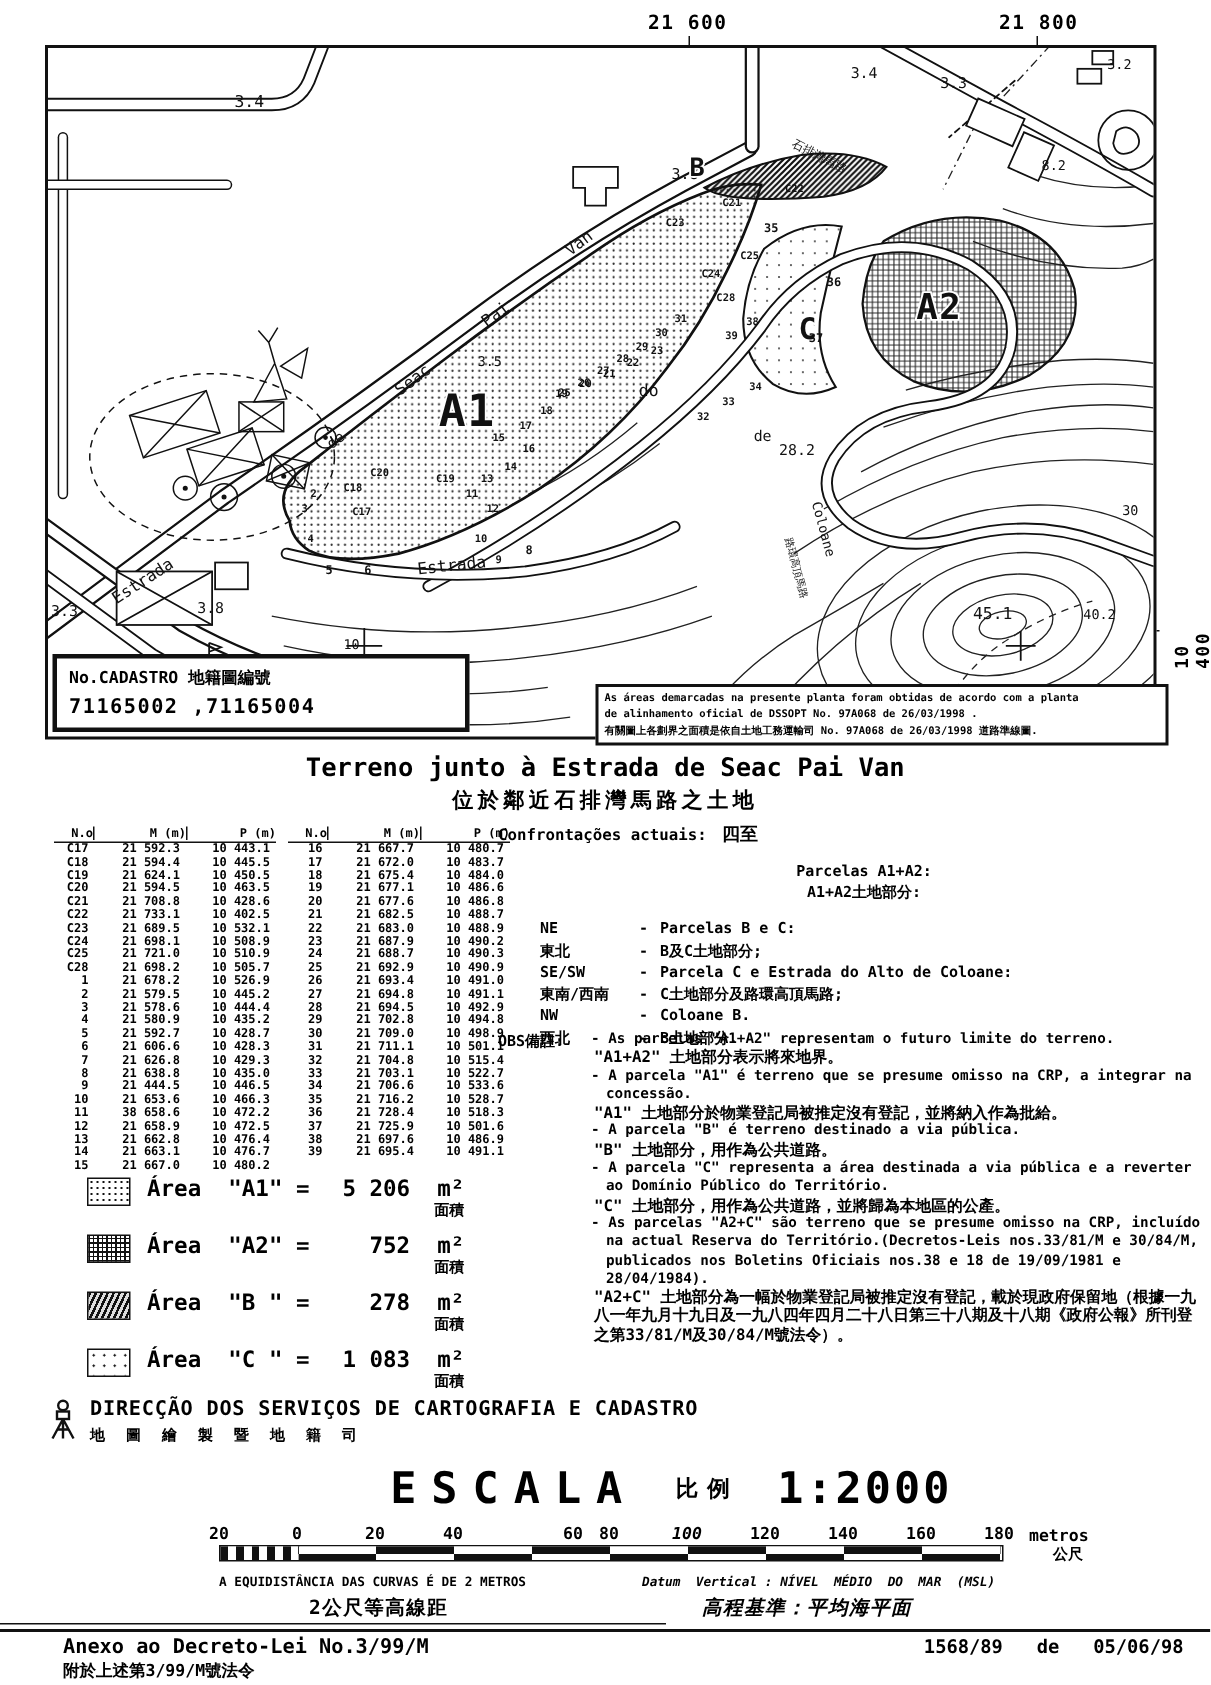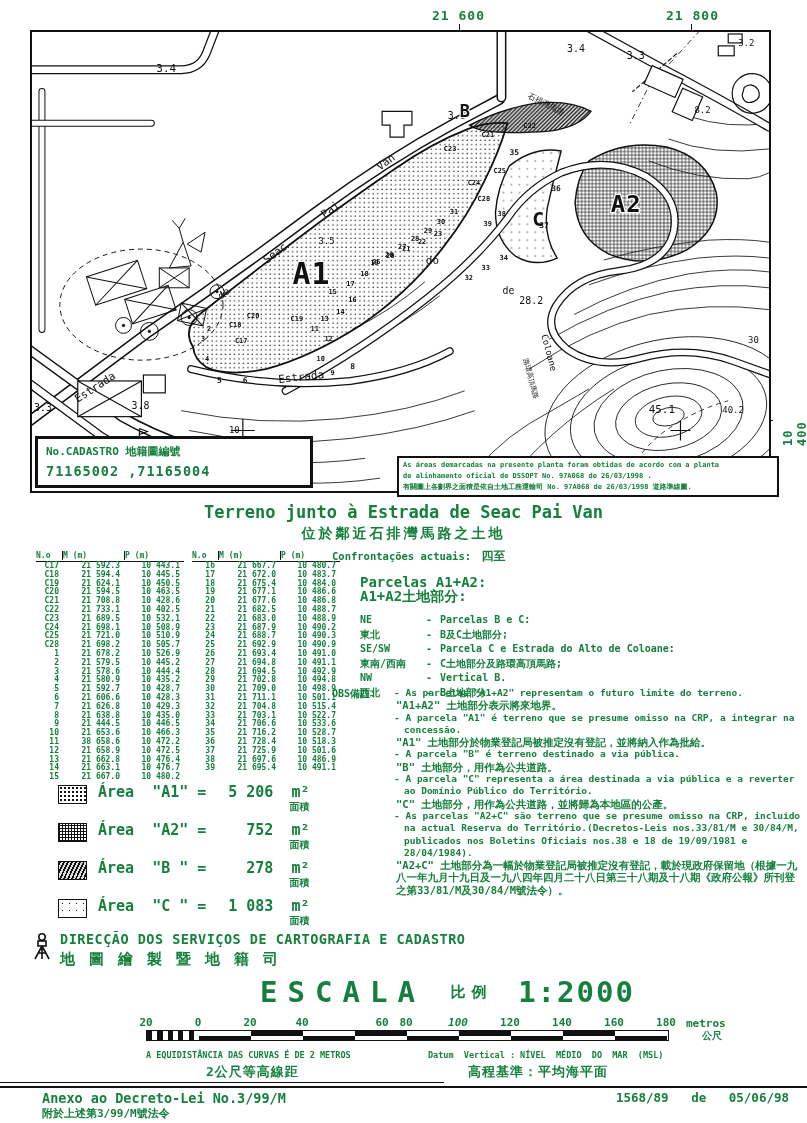--- a/index.html
+++ b/index.html
@@ -1,16 +1,16 @@
 <!DOCTYPE html>
 <html><head>
 <meta charset="utf-8">
 <style>
   html,body{margin:0;padding:0;background:#fff;}
-  #page{position:relative;width:807px;height:1123px;background:#fff;color:#15803d;
+  #page{position:relative;width:807px;height:1123px;background:#fff;color:#000000;
         font-family:"DejaVu Sans Mono","DejaVu Sans",monospace;overflow:hidden;}
   
   #map{position:absolute;left:30px;top:30px;width:737px;height:459px;border:2px solid #111;background:#fff;}
   #map svg{position:absolute;left:0;top:0;width:100%;height:100%;}
   #map svg text{font-family:"DejaVu Sans Mono","DejaVu Sans",monospace;fill:#111;}
   #map svg text.b{font-weight:bold;}
   #map svg text.p{font-weight:bold;letter-spacing:1px;paint-order:stroke;stroke:#fff;stroke-width:2.5px;}
   .gridlab{position:absolute;font-weight:bold;font-size:13px;letter-spacing:1px;}
   .vtick{position:absolute;width:0;height:13px;border-left:1.5px solid #111;}
   .htick{position:absolute;height:0;width:13px;border-top:1.5px solid #111;}
@@ -23,30 +23,30 @@
   #notebox{position:absolute;left:397px;top:456px;width:370px;border:2px solid #111;background:#fff;
            padding:2px 4px;z-index:5;font-size:7px;font-weight:bold;line-height:11px;}
   
   #title-pt{position:absolute;top:502px;left:0;width:100%;text-align:center;font-size:17px;font-weight:bold;}
   #title-zh{position:absolute;top:525px;left:0;width:100%;text-align:center;font-size:14px;font-weight:bold;letter-spacing:3px;}
   
   #tbl{position:absolute;left:36px;top:551px;display:flex;gap:8px;}
   .tgroup{width:148px;}
   .thead{display:grid;grid-template-columns:26px 62px 60px;font-size:8px;font-weight:bold;
          border-bottom:1.5px solid #111;padding-bottom:1px;}
-  .thead span{text-align:left;}
+  .thead span{text-align:right;}
   .thead span:nth-child(2),.thead span:nth-child(3){border-left:1px solid #111;}
   .trow{display:grid;grid-template-columns:26px 62px 60px;font-size:8px;line-height:8.8px;font-weight:bold;}
   .trow span:nth-child(1){text-align:right;padding-right:3px;}
   .trow span:nth-child(2),.trow span:nth-child(3){text-align:right;padding-right:4px;white-space:pre;}
   
   #conf{position:absolute;left:332px;top:548px;width:460px;font-weight:bold;}
   #conf .hd{font-size:10.5px;}
   #conf .hd .zh{font-size:12px;margin-left:4px;}
-  #conf .sub{margin:10px 0 0 28px;font-size:14px;line-height:14px;}
+  #conf .sub{margin:10px 0 0 28px;font-size:10px;line-height:14px;text-align:center;}
   #confrows{margin:10px 0 0 28px;}
   .confrow{display:grid;grid-template-columns:66px 14px auto;font-size:10px;line-height:14.5px;}
   
   #obs{position:absolute;left:332px;top:687px;width:470px;font-weight:bold;}
   #obs .hd{position:absolute;left:0;top:0;font-size:10px;}
   #obsitems{padding-left:62px;}
   .obs-pt{font-size:9.5px;line-height:12.3px;text-indent:-10px;padding-left:10px;}
   .obs-zh{font-size:10.5px;line-height:12.3px;padding-left:2px;}
   
   #legend{position:absolute;left:58px;top:783px;}
@@ -57,41 +57,41 @@
            repeating-linear-gradient(90deg,#111 0 0.9px,transparent 0.9px 3px);}
   .sw-hatch{background-image:repeating-linear-gradient(115deg,#111 0 1.7px,#ddd 1.7px 3.6px);}
   .sw-dotsC{background-image:radial-gradient(#111 0.7px,transparent 0.8px);background-size:7px 7px;}
   .leg-l1{font-size:15px;font-weight:bold;white-space:pre;}
   .leg-l1 .val{display:inline-block;width:58px;text-align:right;}
   .leg-l2{font-size:10px;font-weight:bold;margin-top:-1px;text-align:right;}
   
   #org{position:absolute;top:931px;left:0;width:100%;text-align:left;padding-left:32px;}
   #org .row{display:inline-flex;align-items:flex-start;gap:8px;}
   #org .pt{font-size:13.5px;font-weight:bold;letter-spacing:0.5px;}
-  #org .zh{font-size:15px;font-weight:bold;letter-spacing:14px;margin-top:3px;}
+  #org .zh{font-size:10px;font-weight:bold;letter-spacing:14px;margin-top:3px;}
   #escala{position:absolute;top:975px;left:0;width:100%;text-align:center;margin-left:44px;}
   #escala .pt{font-size:29px;letter-spacing:10px;font-weight:bold;}
   #escala .zh{font-size:15px;letter-spacing:6px;font-weight:bold;margin:0 16px;position:relative;top:-5px;}
   #escala .val{font-size:29px;letter-spacing:2px;font-weight:bold;}
   
   #scalebar{position:absolute;left:146px;top:1016px;width:620px;height:40px;}
   .sb-tick{position:absolute;top:0;transform:translateX(-50%);font-size:11px;font-weight:bold;}
   .sb-unit{position:absolute;left:540px;top:1px;font-size:11px;font-weight:bold;}
   .sb-unit2{position:absolute;left:556px;top:13px;font-size:10px;font-weight:bold;}
   #sb-bar{position:absolute;left:0;top:14px;width:521px;height:9px;border:1px solid #111;}
   #sb-bar .fine{position:absolute;left:0;top:0;width:52px;height:100%;
       background:repeating-linear-gradient(90deg,#111 0 5.2px,#fff 5.2px 10.4px);border-right:1px solid #111;}
   #sb-bar .tophalf{position:absolute;left:52px;top:0;width:468px;height:50%;
       background:repeating-linear-gradient(90deg,#fff 0 52px,#111 52px 104px);}
   #sb-bar .bothalf{position:absolute;left:52px;top:50%;width:468px;height:50%;
       background:repeating-linear-gradient(90deg,#111 0 52px,#fff 52px 104px);}
   #equid{position:absolute;left:146px;top:1050px;}
   #equid .pt{font-size:8.5px;font-weight:bold;}
   #equid .zh{font-size:13px;font-weight:bold;margin:3px 0 0 60px;letter-spacing:1px;}
-  #datum{position:absolute;left:428px;top:1050px;}
+  #datum{position:absolute;left:428px;top:1050px;font-style:italic;}
   #datum .pt{font-size:8.5px;font-weight:bold;white-space:pre;}
   #datum .zh{font-size:13px;font-weight:bold;margin:3px 0 0 40px;letter-spacing:1px;}
   
   #footrule1{position:absolute;left:0;top:1082px;width:55%;border-top:1px solid #111;}
   #footrule2{position:absolute;left:0;top:1086px;width:100%;border-top:2.5px solid #111;}
   #foot-left{position:absolute;left:42px;top:1090px;}
   #foot-left .pt{font-size:13.5px;font-weight:bold;}
   #foot-left .zh{font-size:11px;font-weight:bold;}
   #foot-right{position:absolute;right:18px;top:1090px;font-size:12.5px;font-weight:bold;white-space:pre;}
 </style>
@@ -615,21 +615,21 @@
           <span>Parcela C e Estrada do Alto de Coloane:</span>
         </div>
         <div class="confrow">
           <span>東南/西南</span>
           <span>-</span>
           <span>C土地部分及路環高頂馬路;</span>
         </div>
         <div class="confrow">
           <span>NW</span>
           <span>-</span>
-          <span>Vertical B.</span>
+          <span>Coloane B.</span>
         </div>
         <div class="confrow">
           <span>西北</span>
           <span>-</span>
           <span>B土地部分.</span>
         </div>
       </div>
   </div>
 
   <div id="obs">

